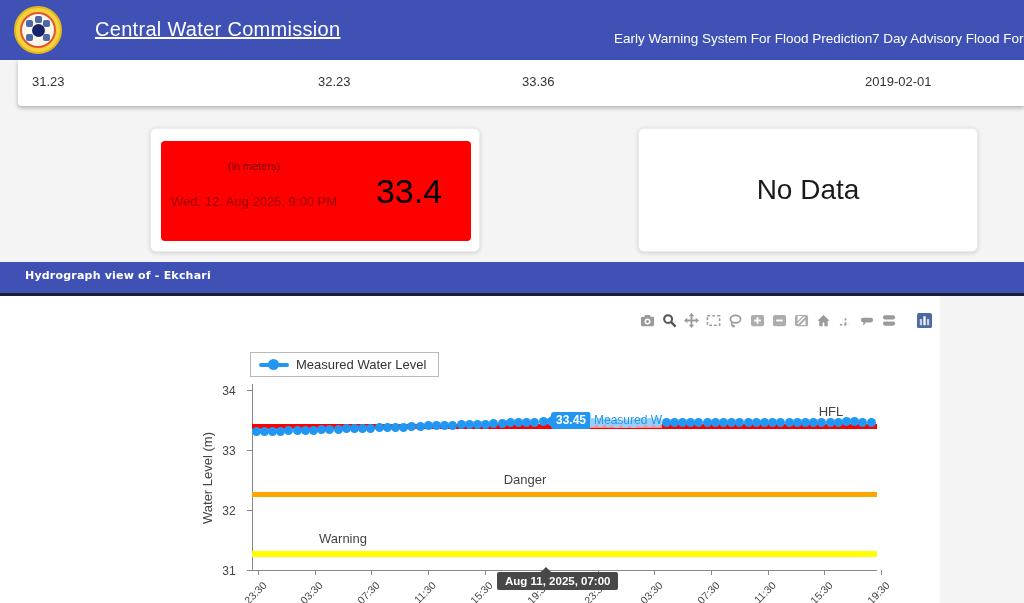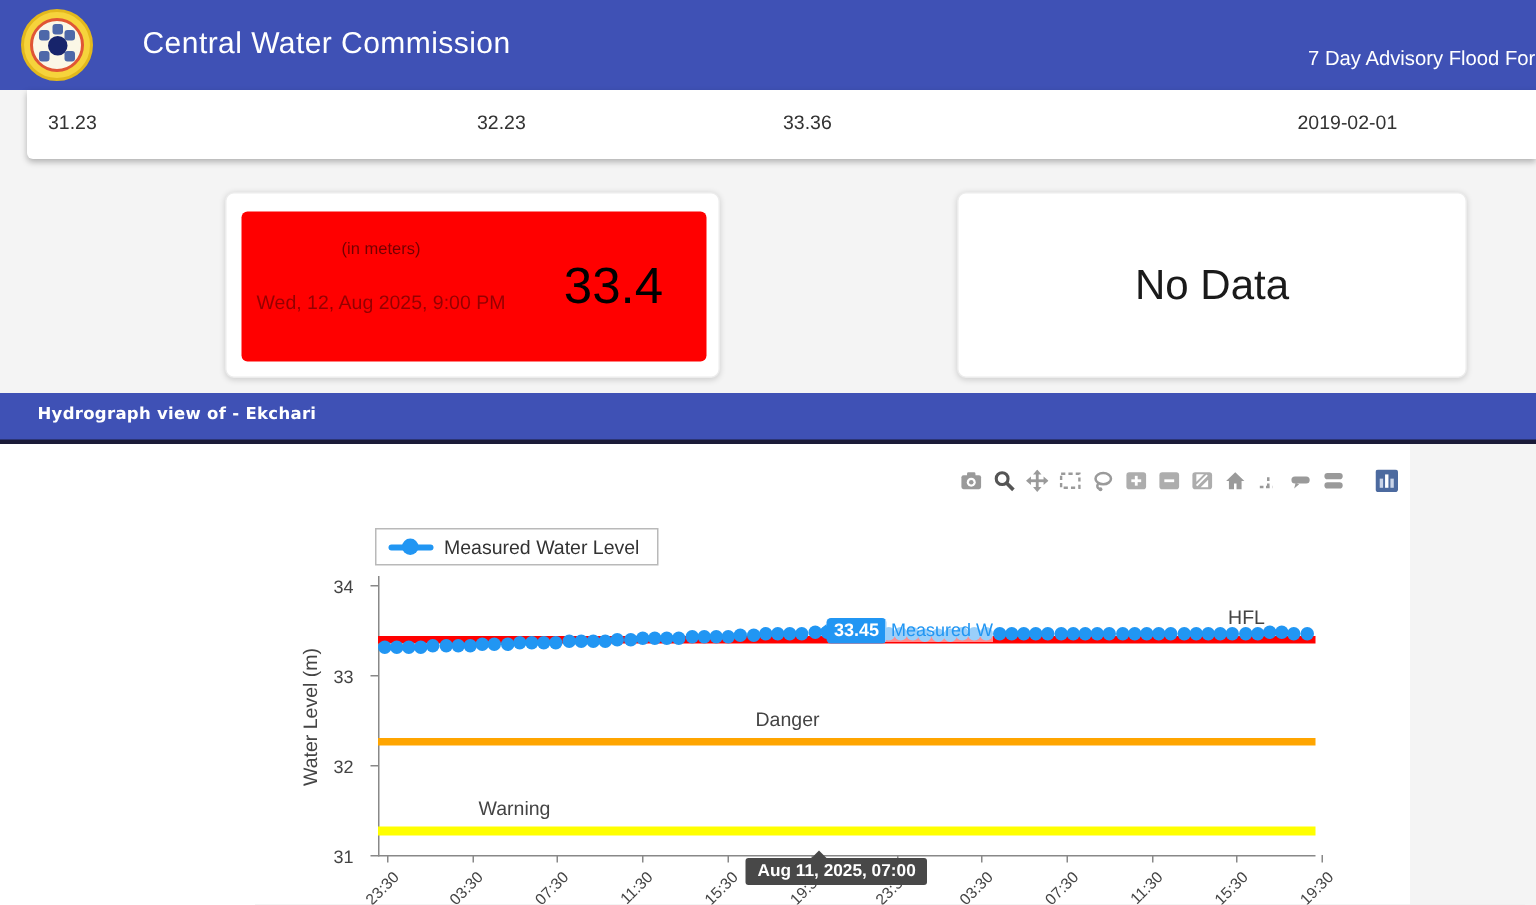--- a/index.html
+++ b/index.html
@@ -9,21 +9,21 @@
 
   
   .header { position:absolute; left:0; top:0; width:1024px; height:60px; background:#3f51b5; }
   .logo { position:absolute; left:14px; top:6px; width:48px; height:48px; border-radius:50%;
           background:#f6d33c; border:2px solid #e3b81d; display:flex; align-items:center; justify-content:center; }
   .logo-mid { width:36px; height:36px; border-radius:50%; background:#fbf7e6; border:2px solid #e05535;
               display:flex; align-items:center; justify-content:center; position:relative; }
   .logo-core { width:13px; height:13px; border-radius:50%; background:#17246b; }
   .logo-dot { position:absolute; width:7px; height:7px; border-radius:2px; background:#2f4f9e; opacity:.85; }
   .ld1{left:4px;top:6px} .ld2{right:4px;top:6px} .ld3{left:4px;bottom:5px} .ld4{right:4px;bottom:5px} .ld5{left:13px;top:2px}
-  .app-title { position:absolute; left:95px; top:18px; color:#fff; font-size:20px; letter-spacing:.3px; }
+  .app-title { position:absolute; left:95px; top:18px; color:#fff; font-size:20px; letter-spacing:.3px;text-decoration:underline; }
   .nav-link { position:absolute; top:31px; color:#fff; font-size:13.5px; white-space:nowrap; cursor:pointer; }
   .nav-1 { left:614px; } .nav-2 { left:872px; }
 
   
   .summary-card { position:absolute; left:18px; top:60px; width:1006px; height:46px; background:#fff;
                   border-radius:0 0 0 4px; box-shadow:0 2px 4px rgba(0,0,0,.28); }
   .summary-card span { position:absolute; top:14px; font-size:13px; color:#333; }
   .v0{left:14px} .v1{left:300px} .v2{left:504px} .v3{left:847px}
 
   
@@ -101,20 +101,21 @@
       <div class="logo-mid">
         <span class="logo-dot ld1"></span>
         <span class="logo-dot ld2"></span>
         <span class="logo-dot ld3"></span>
         <span class="logo-dot ld4"></span>
         <span class="logo-dot ld5"></span>
         <div class="logo-core"></div>
       </div>
     </div>
     <div class="app-title">Central Water Commission</div>
+    <div class="nav-link nav-1">Early Warning System For Flood Prediction</div>
     <div class="nav-link nav-2">7 Day Advisory Flood Fore</div>
   </div>
 
   <div class="summary-card">
     <span class="v0">31.23</span>
     <span class="v1">32.23</span>
     <span class="v2">33.36</span>
     <span class="v3">2019-02-01</span>
   </div>
 

